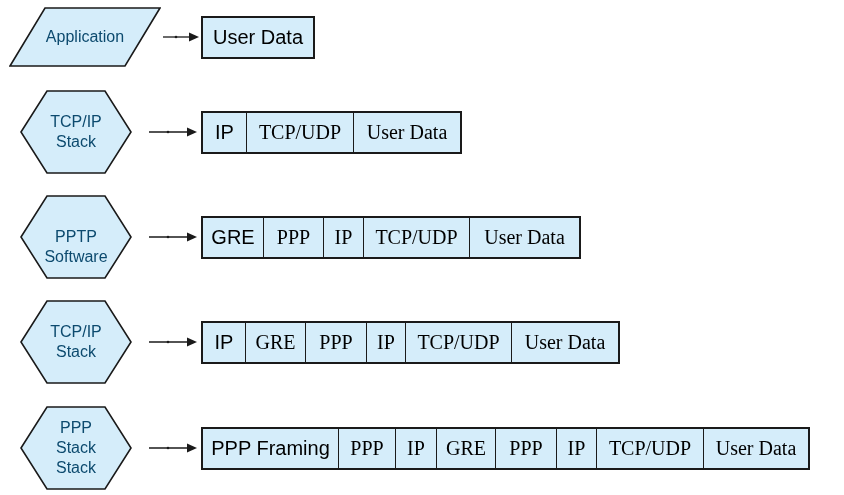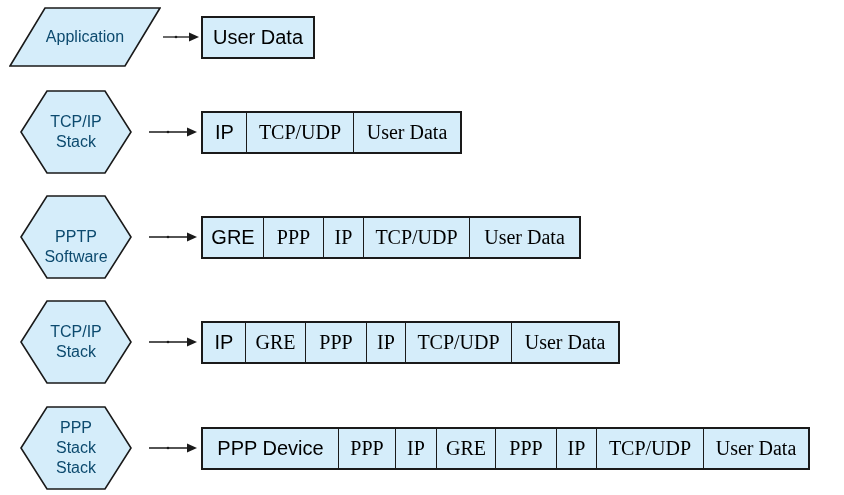--- a/index.html
+++ b/index.html
@@ -124,21 +124,21 @@
         <span>Stack</span>
         <span>Stack</span>
       </div>
     </div>
     <div class="flow-arrow" style="left: 148px; top: 441px; width: 50px; height: 14px;"><svg width="50" height="14" viewBox="0 0 50 14">
         <line x1="1" y1="7" x2="39" y2="7" stroke="#1a1a1a" stroke-width="1.3"></line>
         <circle cx="20" cy="7" r="1.3" fill="#1a1a1a"></circle>
         <polygon points="39,2.5 49,7 39,11.5" fill="#1a1a1a"></polygon>
       </svg></div>
     <div class="packet-box" style="left: 201px; top: 427px; height: 43px; background: rgb(213, 237, 250); border-color: rgb(26, 26, 26);">
-      <div class="packet-cell" style="width: 135px;">PPP Device</div>
+      <div class="packet-cell" style="width: 135px;">PPP Framing</div>
       <div class="packet-cell" style="width: 57px;">PPP</div>
       <div class="packet-cell" style="width: 41px;">IP</div>
       <div class="packet-cell" style="width: 59px;">GRE</div>
       <div class="packet-cell" style="width: 61px;">PPP</div>
       <div class="packet-cell" style="width: 40px;">IP</div>
       <div class="packet-cell" style="width: 107px;">TCP/UDP</div>
       <div class="packet-cell" style="width: 105px;">User Data</div>
     </div>
   </div>
 

